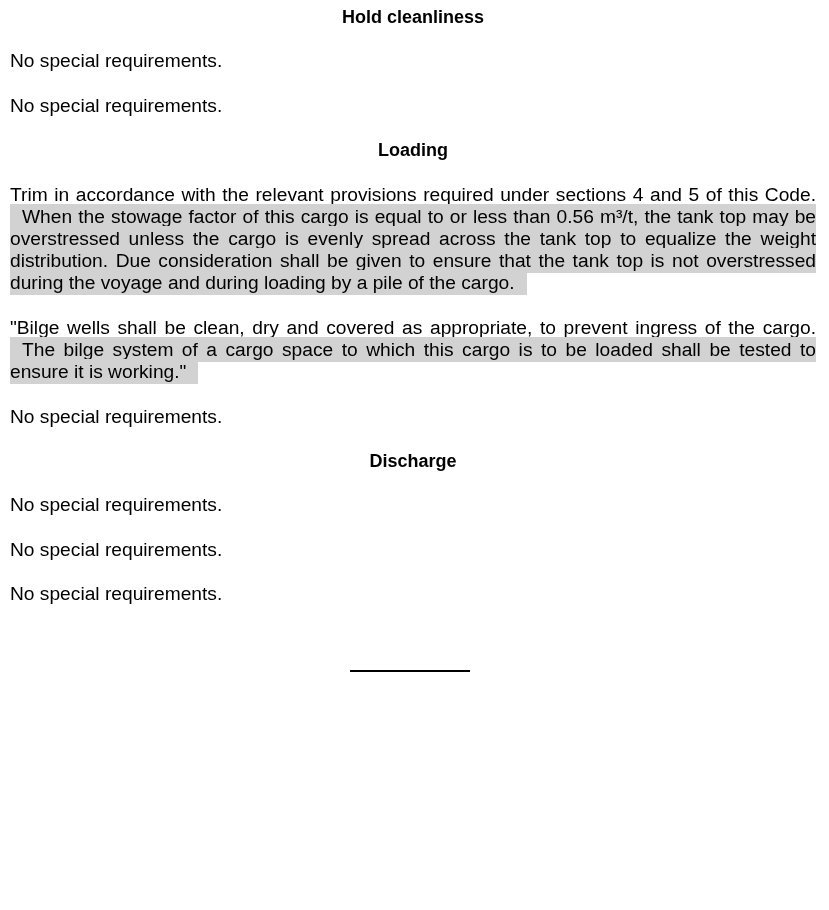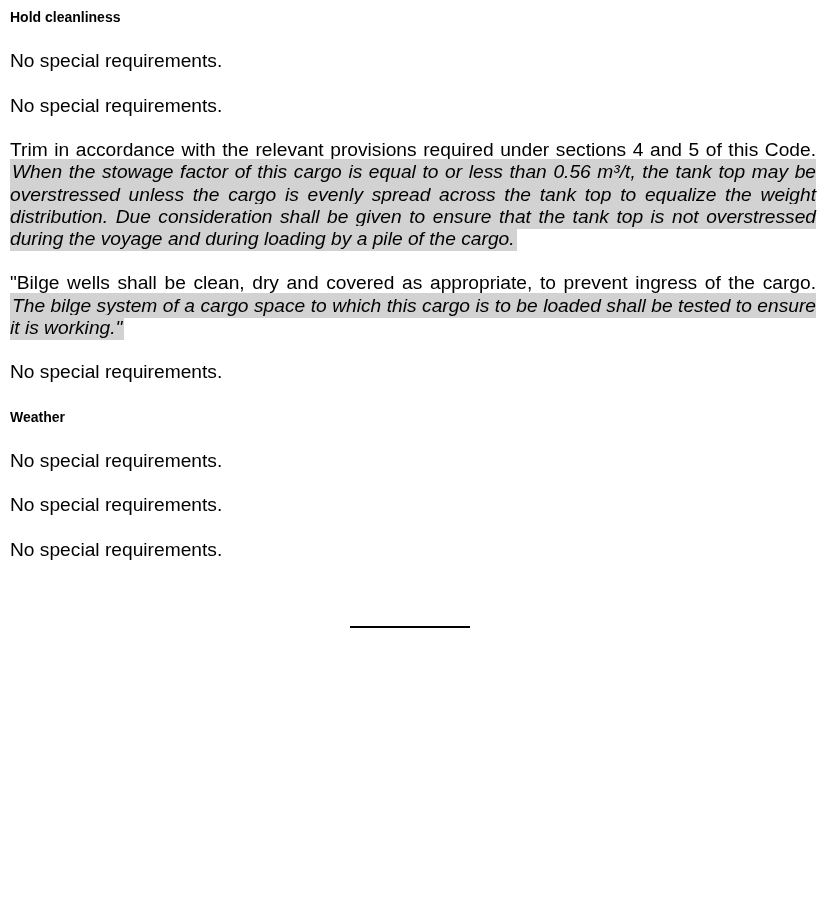--- a/index.html
+++ b/index.html
@@ -13,36 +13,35 @@
     color: #000000;
     font-family: "Liberation Sans", sans-serif;
     font-size: 19.2px;
     line-height: 22.2px;
     overflow: hidden;
   }
   .doc {
     padding: 6px 13px 0 10px; 
   }
   .doc h2 {
-    font-size: 14px;
+    font-size: 18px;
     font-weight: bold;
     line-height: 22.2px;
     margin: 0 0 22.2px 0;
-    text-align: left;
+    text-align: center;
   }
   .doc p {
     margin: 0 0 22.2px 0;
     text-align: justify;
     text-justify: inter-word;
   }
   .hl {
     background-color: #d2d2d2;
-    padding: 2px 2px;
+    padding: 2px 12px;
     box-decoration-break: slice;
-    font-style: italic;
     -webkit-box-decoration-break: slice;
   }
   .divider {
     width: 120px;
     height: 0;
     border-top: 2px solid #000000;
     margin: 65px 0 0 340px;
   }
 </style>
 </head>
@@ -53,33 +52,34 @@
   <section>
     <h2>Hold cleanliness</h2>
     <p><span>No special requirements.</span></p>
   </section>
 
   <section>
     <p><span>No special requirements.</span></p>
   </section>
 
   <section>
+    <h2>Loading</h2>
     <p><span>Trim in accordance with the relevant provisions required under sections 4 and 5 of this Code. </span><span class="hl">When the stowage factor of this cargo is equal to or less than 0.56 m³/t, the tank top may be overstressed unless the cargo is evenly spread across the tank top to equalize the weight distribution. Due consideration shall be given to ensure that the tank top is not overstressed during the voyage and during loading by a pile of the cargo.</span></p>
   </section>
 
   <section>
     <p><span>"Bilge wells shall be clean, dry and covered as appropriate, to prevent ingress of the cargo. </span><span class="hl">The bilge system of a cargo space to which this cargo is to be loaded shall be tested to ensure it is working."</span></p>
   </section>
 
   <section>
     <p><span>No special requirements.</span></p>
   </section>
 
   <section>
-    <h2>Weather</h2>
+    <h2>Discharge</h2>
     <p><span>No special requirements.</span></p>
   </section>
 
   <section>
     <p><span>No special requirements.</span></p>
   </section>
 
   <section>
     <p><span>No special requirements.</span></p>
   </section>

